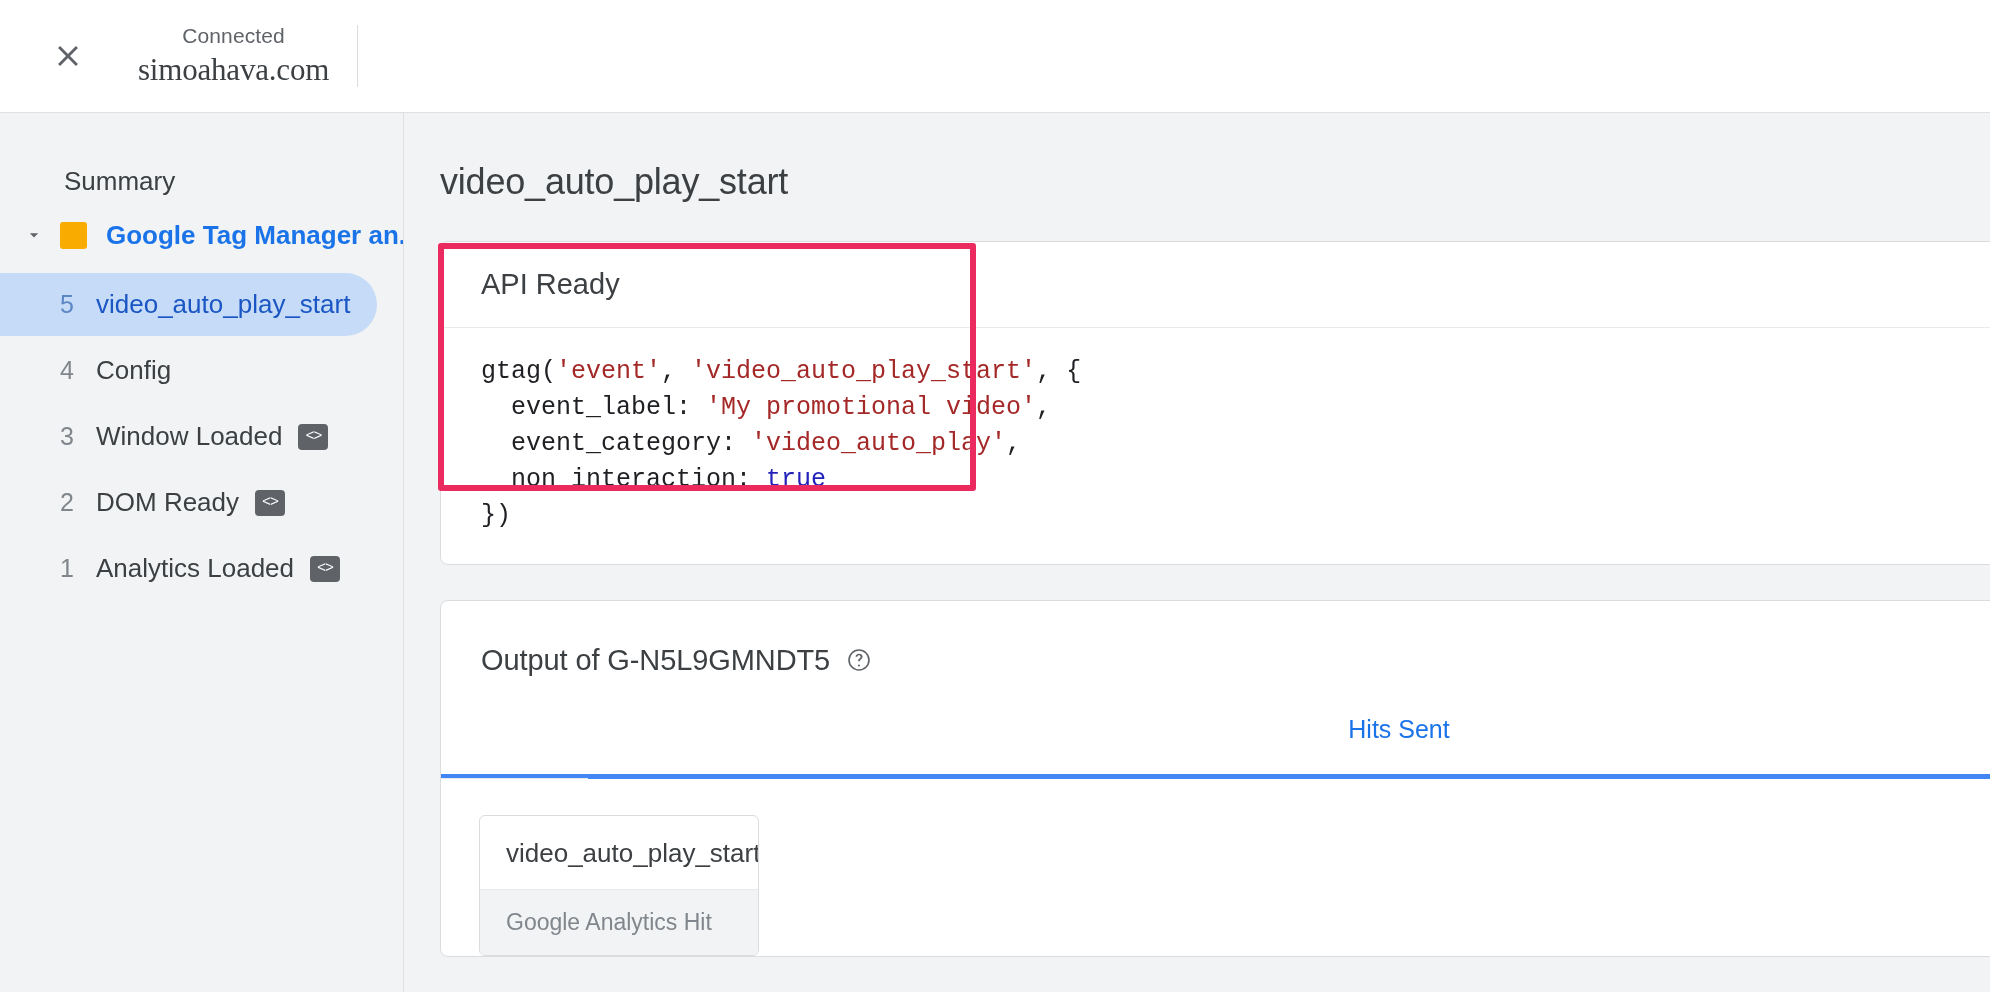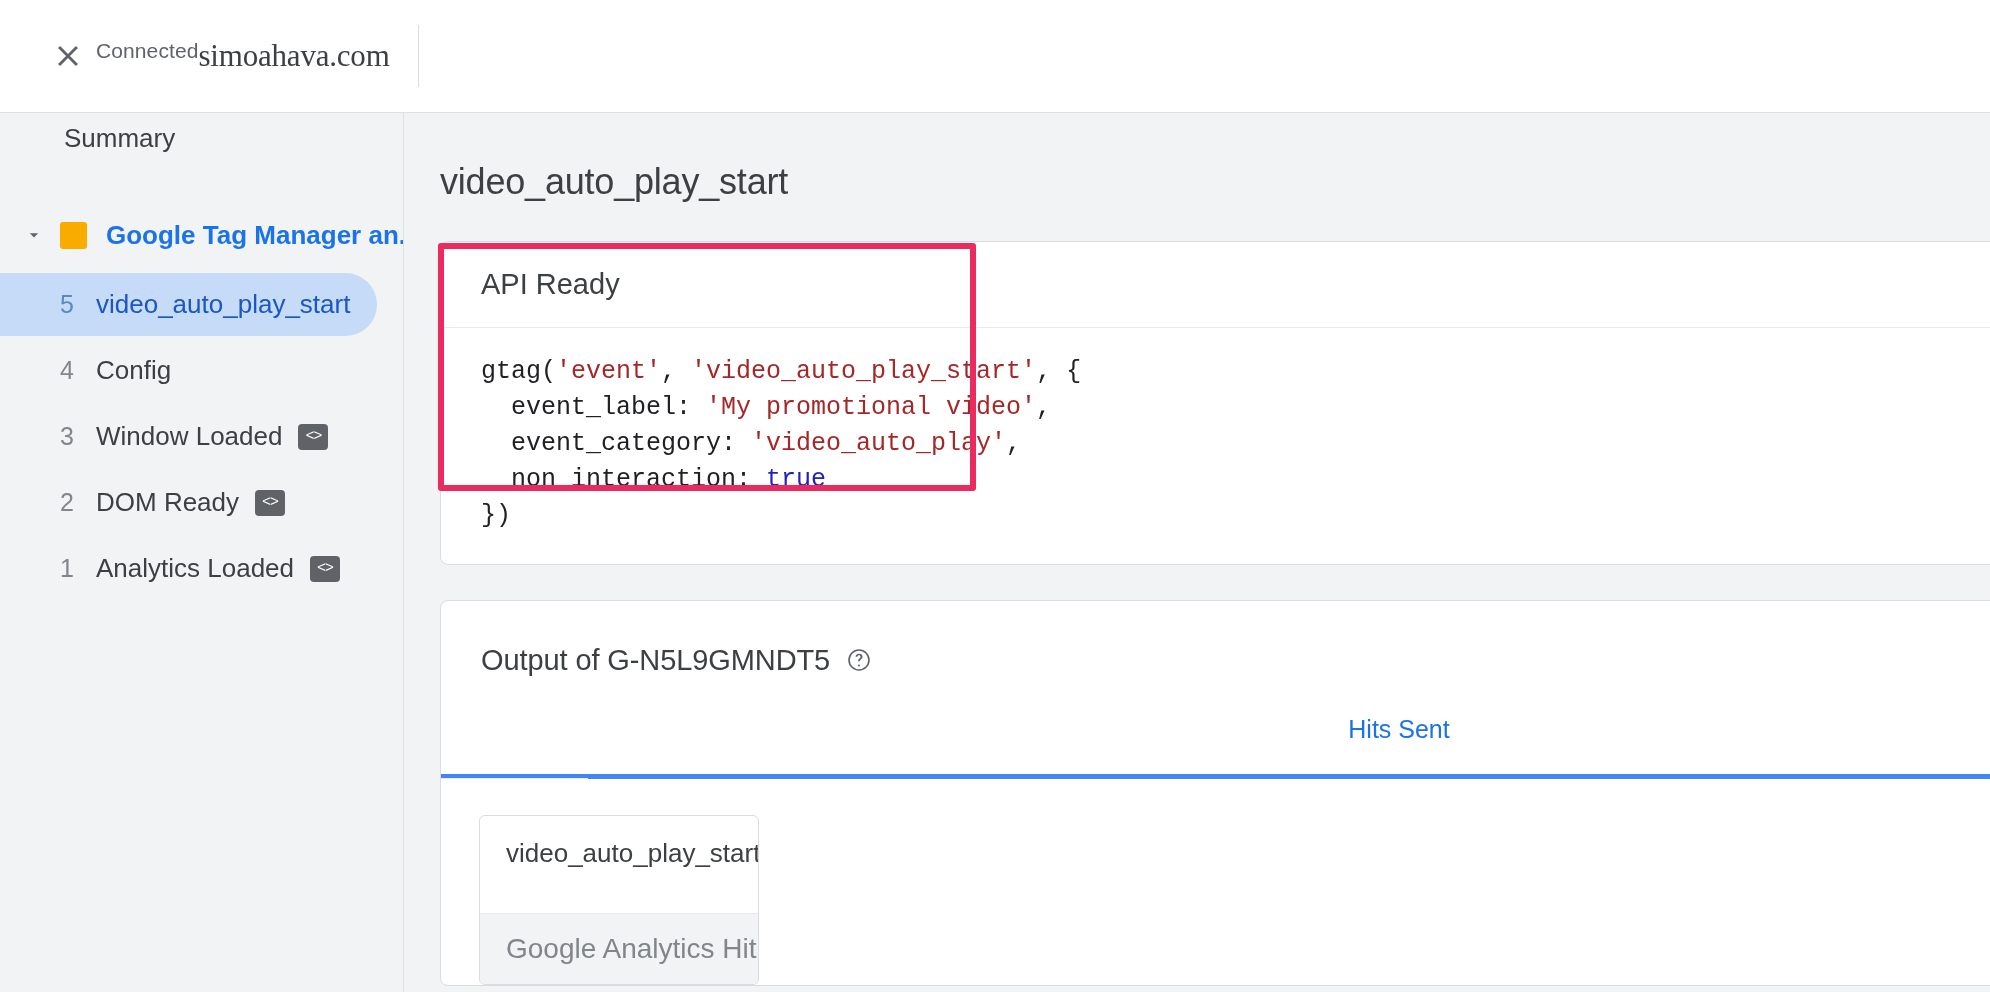--- a/index.html
+++ b/index.html
@@ -27,21 +27,22 @@
   .close-btn {
     width: 56px; height: 56px;
     display: flex; align-items: center; justify-content: center;
     cursor: pointer;
     border-radius: 50%;
     flex: 0 0 auto;
   }
   .close-btn svg { display:block; }
 
   .conn-block {
-    display: flex; flex-direction: row; justify-content: center;
+    margin-left: 42px;
+    display: flex; flex-direction: column; justify-content: center;
     line-height: 1.05;
     text-align: center;
   }
   .conn-label {
     font-size: 21px;
     color: #5f6368;
     letter-spacing: 0.1px;
     margin-bottom: 7px;
   }
   .conn-domain {
@@ -70,21 +71,21 @@
     width: 404px;
     flex: 0 0 404px;
     background: #f1f3f4;
     border-right: 1px solid #e0e0e0;
     padding-top: 10px;
     overflow: hidden;
     position: relative;
   }
   .summary-row {
     height: 74px;
-    display: flex; align-items: flex-start;
+    display: flex; align-items: flex-end;
     padding-left: 64px;
     cursor: pointer;
   }
   .summary-row .txt { font-size: 26px; color: #3c4043; }
 
   .group-row {
     height: 76px;
     display: flex; align-items: center;
     padding-left: 22px;
     cursor: pointer;
@@ -273,24 +274,23 @@
   .hit-card .title {
     padding: 22px 22px 20px 26px;
     font-size: 26px;
     color: #3c4043;
     white-space: nowrap;
   }
   .hit-card .sub {
     background: #f1f3f4;
     border-top: 1px solid #e8eaed;
     padding: 19px 22px 19px 26px;
-    font-size: 28px;
+    font-size: 23px;
     color: #80868b;
     white-space: nowrap;
-    margin-top: 24px;
   }
 </style>
 </head>
 <body>
 
 <div id="app">
 
   <div class="topbar">
     <div class="close-btn">
       <span>

